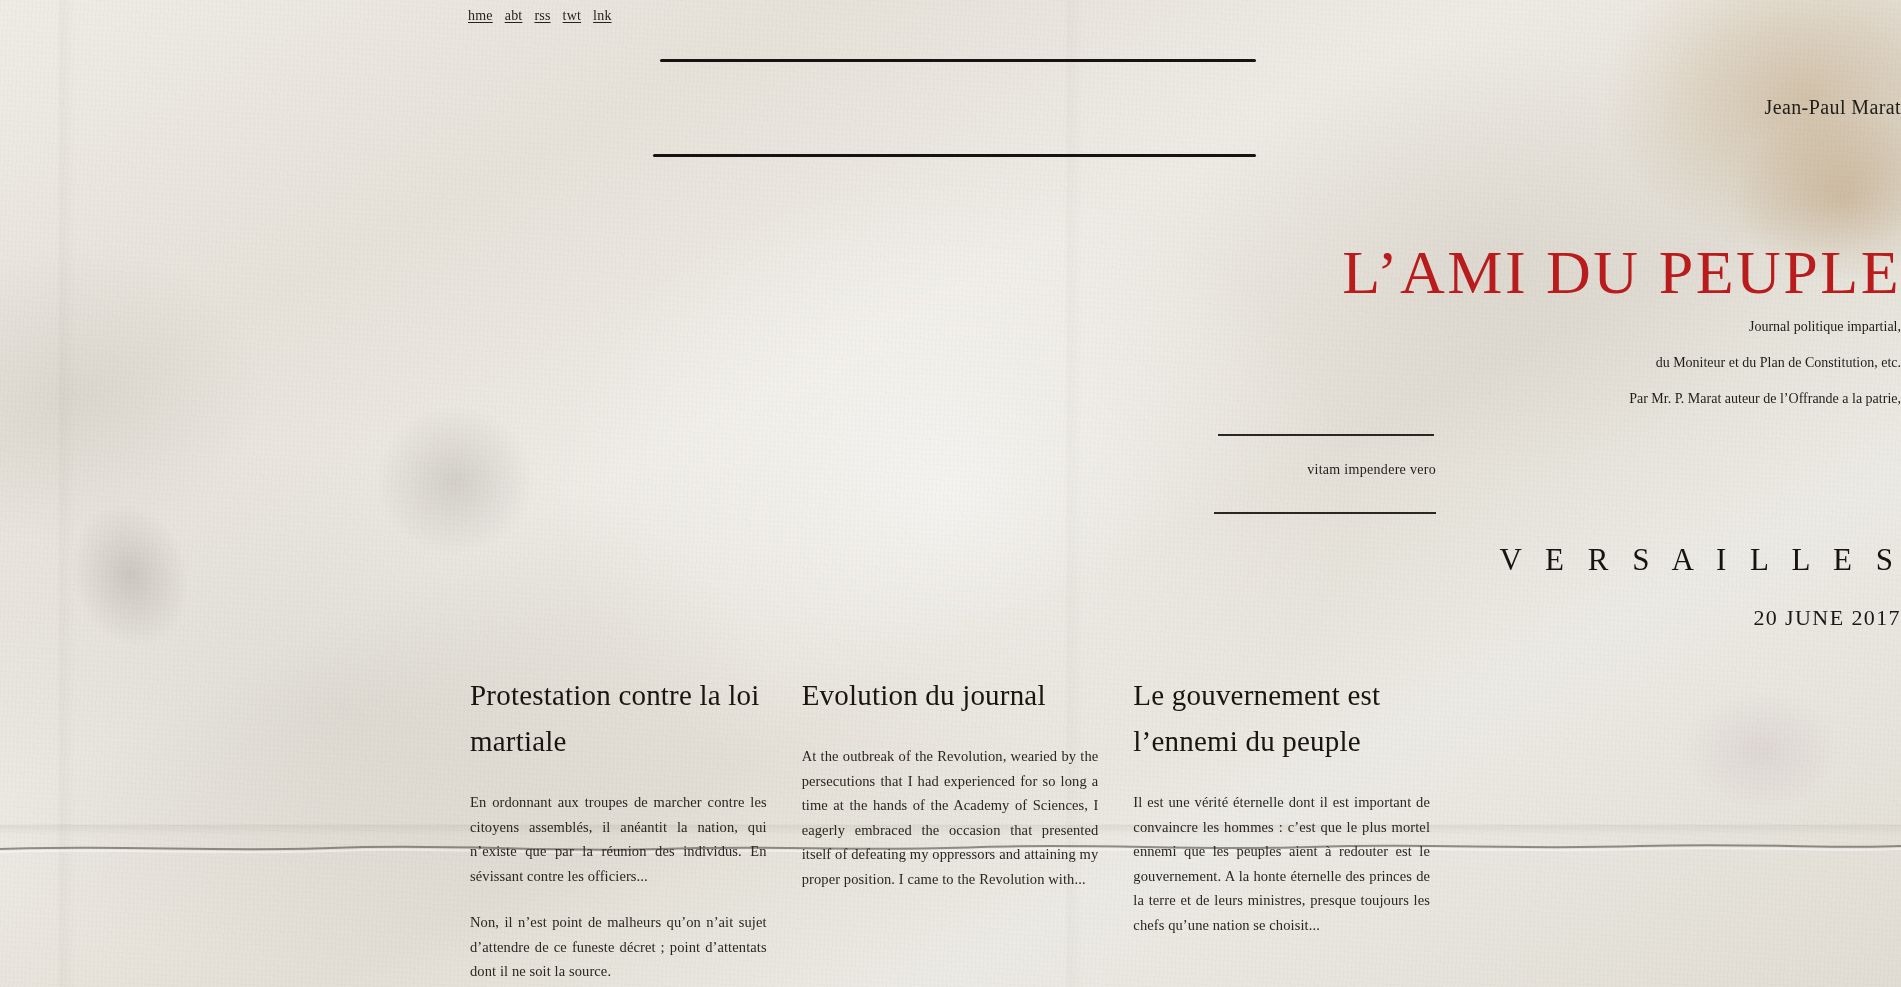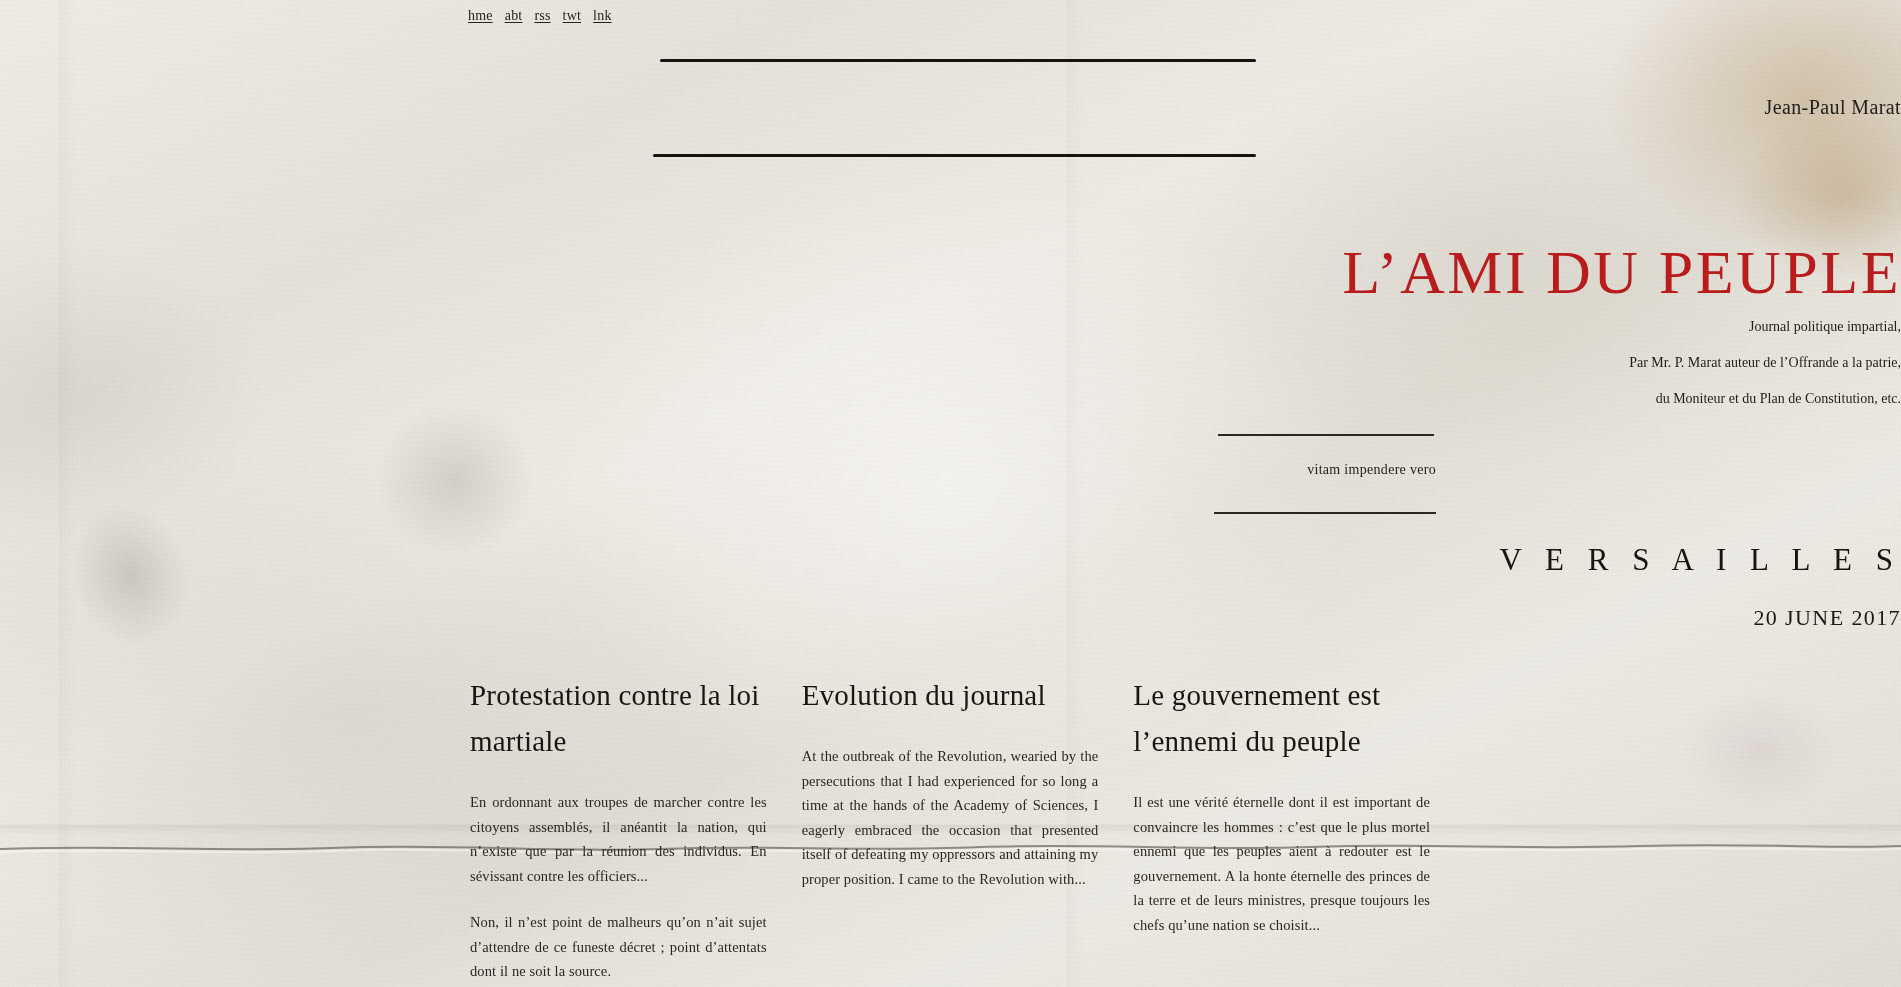--- a/index.html
+++ b/index.html
@@ -242,22 +242,22 @@
 <div id="sheet">
 
   <div class="rule" id="rule-top"></div>
   <div class="center" id="author">Jean-Paul Marat</div>
   <div class="rule" id="rule-top2"></div>
 
   <h1 class="center" id="title">L’AMI DU PEUPLE</h1>
 
   <div class="center" id="subtitle">
     <div>Journal politique impartial,</div>
+    <div>du Moniteur et du Plan de Constitution, etc.</div>
     <div>Par Mr. P. Marat auteur de l’Offrande a la patrie,</div>
-    <div>du Moniteur et du Plan de Constitution, etc.</div>
   </div>
 
   <div id="epigraph-rule-top"></div>
   <div id="epigraph">vitam impendere vero</div>
   <div id="epigraph-rule-bottom"></div>
 
   <div class="center" id="city">V E R S A I L L E S</div>
   <div class="center" id="date">20 JUNE 2017</div>
 
   <div id="columns">

